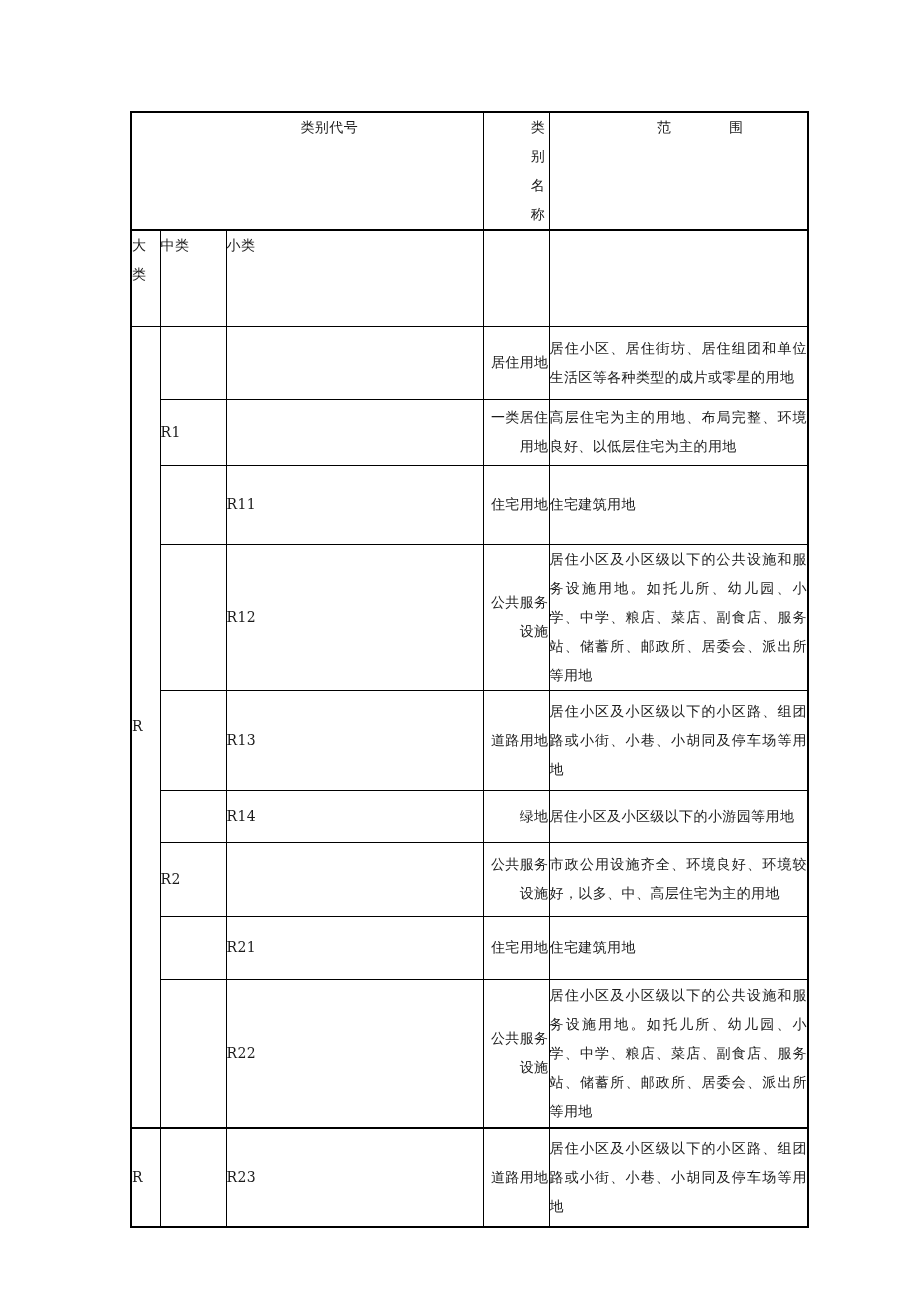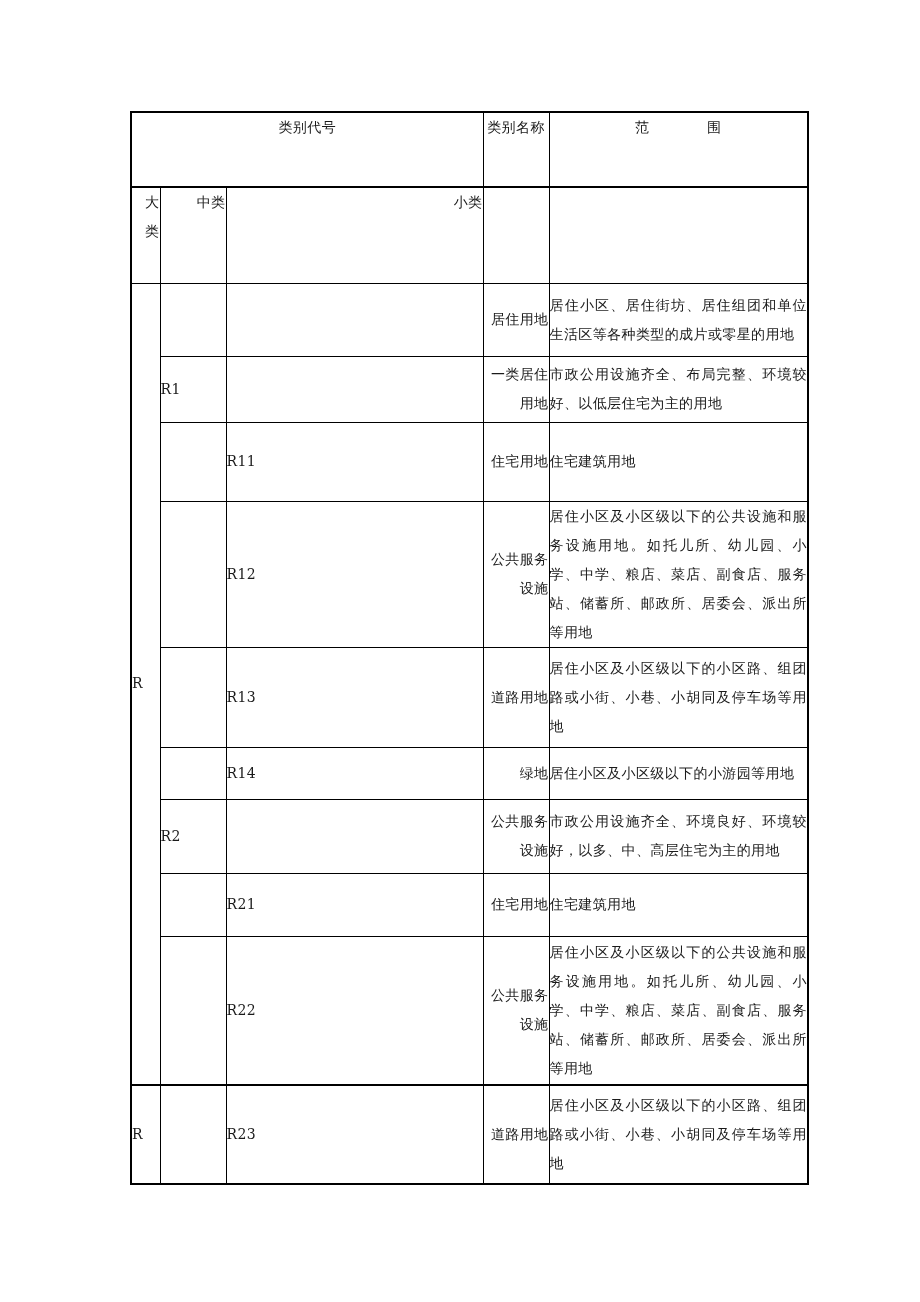--- a/index.html
+++ b/index.html
@@ -28,26 +28,26 @@
     font-size: 14px;
     letter-spacing: 0.4px;
     line-height: 29px;
     vertical-align: middle;
     overflow: hidden;
     word-break: break-all;
   }
   
   
   tr.h1 td { vertical-align: top; text-align: center; }
-  tr.h1 td { border-bottom: 2px solid #000; }
+  tr.h1 td { border-bottom: 2px solid #000; padding-left: 44px; }
   td.h-code-group { padding-top: 17px; }
   td.h-name { padding-top: 4px; }
   td.h-scope { padding-top: 17px; margin-top: 16px; }
   
-  tr.h2 td { vertical-align: top; text-align: right; }
+  tr.h2 td { vertical-align: top; text-align: left; }
   td.h-major { padding-top: 5px; }
   td.h-middle, td.h-minor { padding-top: 33px; }
   
   td.code {
     text-align: left;
     font-size: 15px;
     letter-spacing: 0.5px;
   }
   td.name {
     text-align: right;
@@ -92,21 +92,21 @@
       <td class="code"></td>
       <td class="code"></td>
       <td class="name">居住用地</td>
       <td class="scope">居住小区、居住街坊、居住组团和单位生活区等各种类型的成片或零星的用地</td>
     </tr>
 
     <tr style="height:66px">
       <td class="code">R1</td>
       <td class="code"></td>
       <td class="name">一类居住用地</td>
-      <td class="scope">市政公用设施齐全、布局完整、环境较好、以低层住宅为主的用地</td>
+      <td class="scope">高层住宅为主的用地、布局完整、环境良好、以低层住宅为主的用地</td>
     </tr>
 
     <tr style="height:79px">
       <td class="code"></td>
       <td class="code">R11</td>
       <td class="name">住宅用地</td>
       <td class="scope">住宅建筑用地</td>
     </tr>
 
     <tr style="height:145px">

